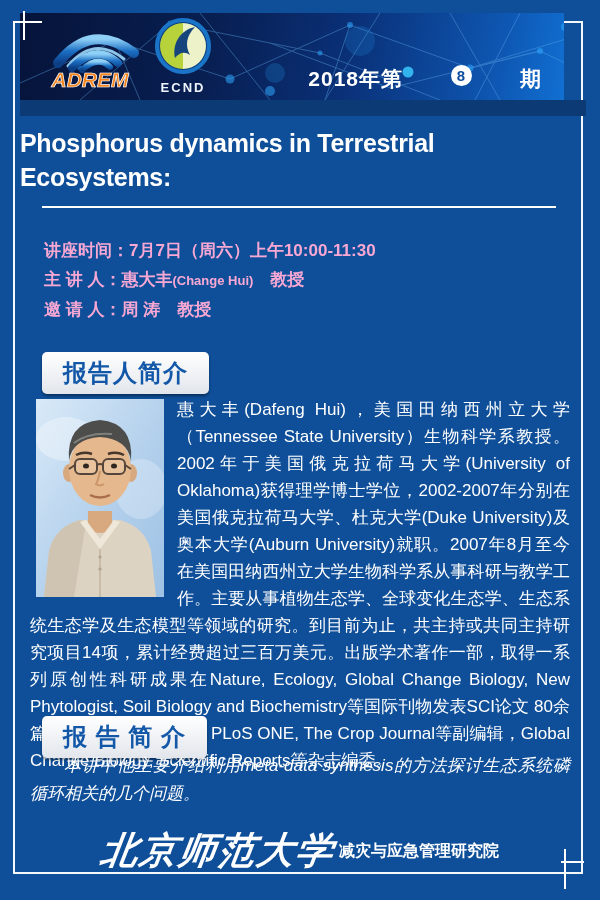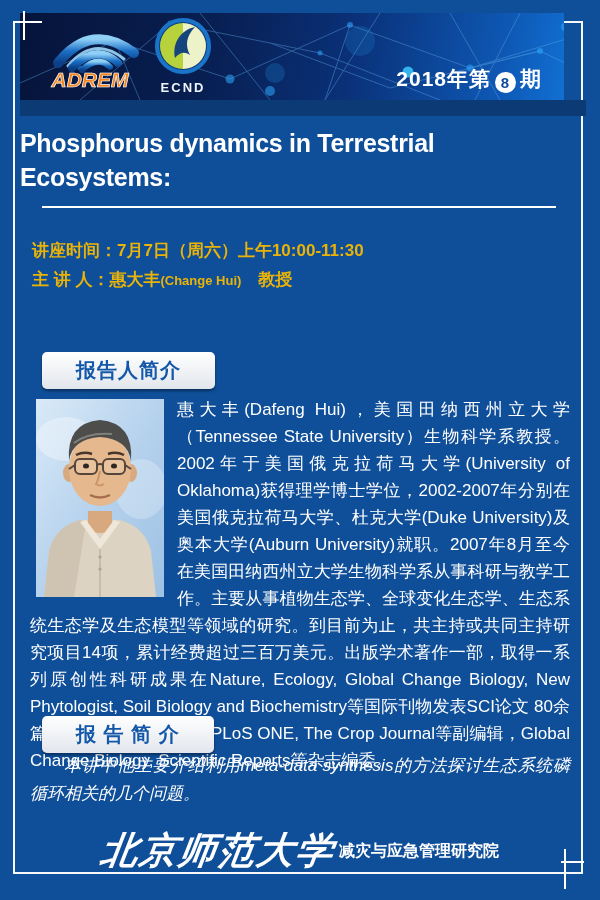--- a/index.html
+++ b/index.html
@@ -22,40 +22,40 @@
 
   
   .banner{position:absolute;left:20px;top:13px;width:544px;height:87px;z-index:2;
     background:linear-gradient(100deg,#06143a 0%,#081f52 35%,#0a3077 60%,#0e58b4 88%,#1170d2 100%);
     overflow:hidden;}
   .banner-strip{position:absolute;left:20px;top:100px;width:566px;height:16px;background:#0b3a75;z-index:2;}
   .banner-net{position:absolute;left:0;top:0;width:566px;height:87px;}
   .adrem{position:absolute;left:14px;top:6px;width:112px;height:76px;}
   .ecnd{position:absolute;left:128px;top:3px;width:70px;height:84px;}
   .issue{position:absolute;right:22px;top:52px;color:#fff;font-weight:bold;
-    font-size:21px;letter-spacing:1px;display:flex;align-items:flex-end;}
+    font-size:21px;letter-spacing:1px;display:flex;align-items:flex-start;gap:44px;}
   .issue .num{display:inline-flex;align-items:center;justify-content:center;
     width:21px;height:21px;border-radius:50%;background:#fff;color:#0d4a9b;
     font-size:15px;margin:0 4px;}
 
   
   .title{position:absolute;left:20px;top:126px;width:560px;text-align:left;
     color:#fff;font-weight:bold;font-size:25px;line-height:34px;letter-spacing:-.3px;z-index:2;}
   .divider{position:absolute;left:42px;top:206px;width:514px;height:2px;background:#fff;z-index:2;}
 
   
-  .info{position:absolute;left:32px;top:236px;color:#eab308;font-size:17px;
+  .info{position:absolute;left:44px;top:236px;color:#f9a8d4;font-size:17px;
     font-weight:bold;line-height:29px;z-index:2;}
   .info .row{white-space:nowrap;}
   .info .lab{display:inline-block;}
   .info .en{font-size:13px;font-weight:bold;}
 
   
   .badge{position:absolute;display:inline-block;background:linear-gradient(#ffffff,#e2e6ec);
-    color:#1257a8;font-weight:bold;font-size:20px;padding:5px 34px;border-radius:5px;
+    color:#1257a8;font-weight:bold;font-size:24px;padding:5px 21px;border-radius:5px;
     box-shadow:0 2px 3px rgba(0,0,0,.4);z-index:2;letter-spacing:1px;}
   .badge1{left:42px;top:352px;}
   .badge2{left:42px;top:700px;margin-top:16px;}
 
   
   .bio{position:absolute;left:30px;top:396px;width:540px;color:#fff;font-size:17px;
     line-height:27px;text-align:justify;z-index:2;}
   .bio-text{text-indent:2em;}
   .photo{float:left;width:128px;height:198px;margin:3px 13px 2px 6px;display:block;}
 
@@ -145,20 +145,23 @@
     <div>Phosphorus dynamics in Terrestrial Ecosystems:</div>
   </div>
   <div class="divider"></div>
 
   <div class="info">
     <div class="row">
       <span class="lab">讲座时间：</span><span>7月7日（周六）上午10:00-11:30</span>
     </div>
     <div class="row">
       <span class="lab">主 讲 人：</span><span>惠大丰</span><span class="en">(Change Hui)</span><span>　教授</span>
+    </div>
+    <div class="row">
+      <span class="lab">邀 请 人：</span><span>周 涛　教授</span>
     </div>
   </div>
 
   <div class="badge badge1">报告人简介</div>
 
   <div class="bio">
     <svg class="photo" viewBox="0 0 128 198">
       <defs>
         <linearGradient id="pbg" x1="0" y1="0" x2="1" y2="1">
           <stop offset="0" stop-color="#d9eaf8"></stop>

